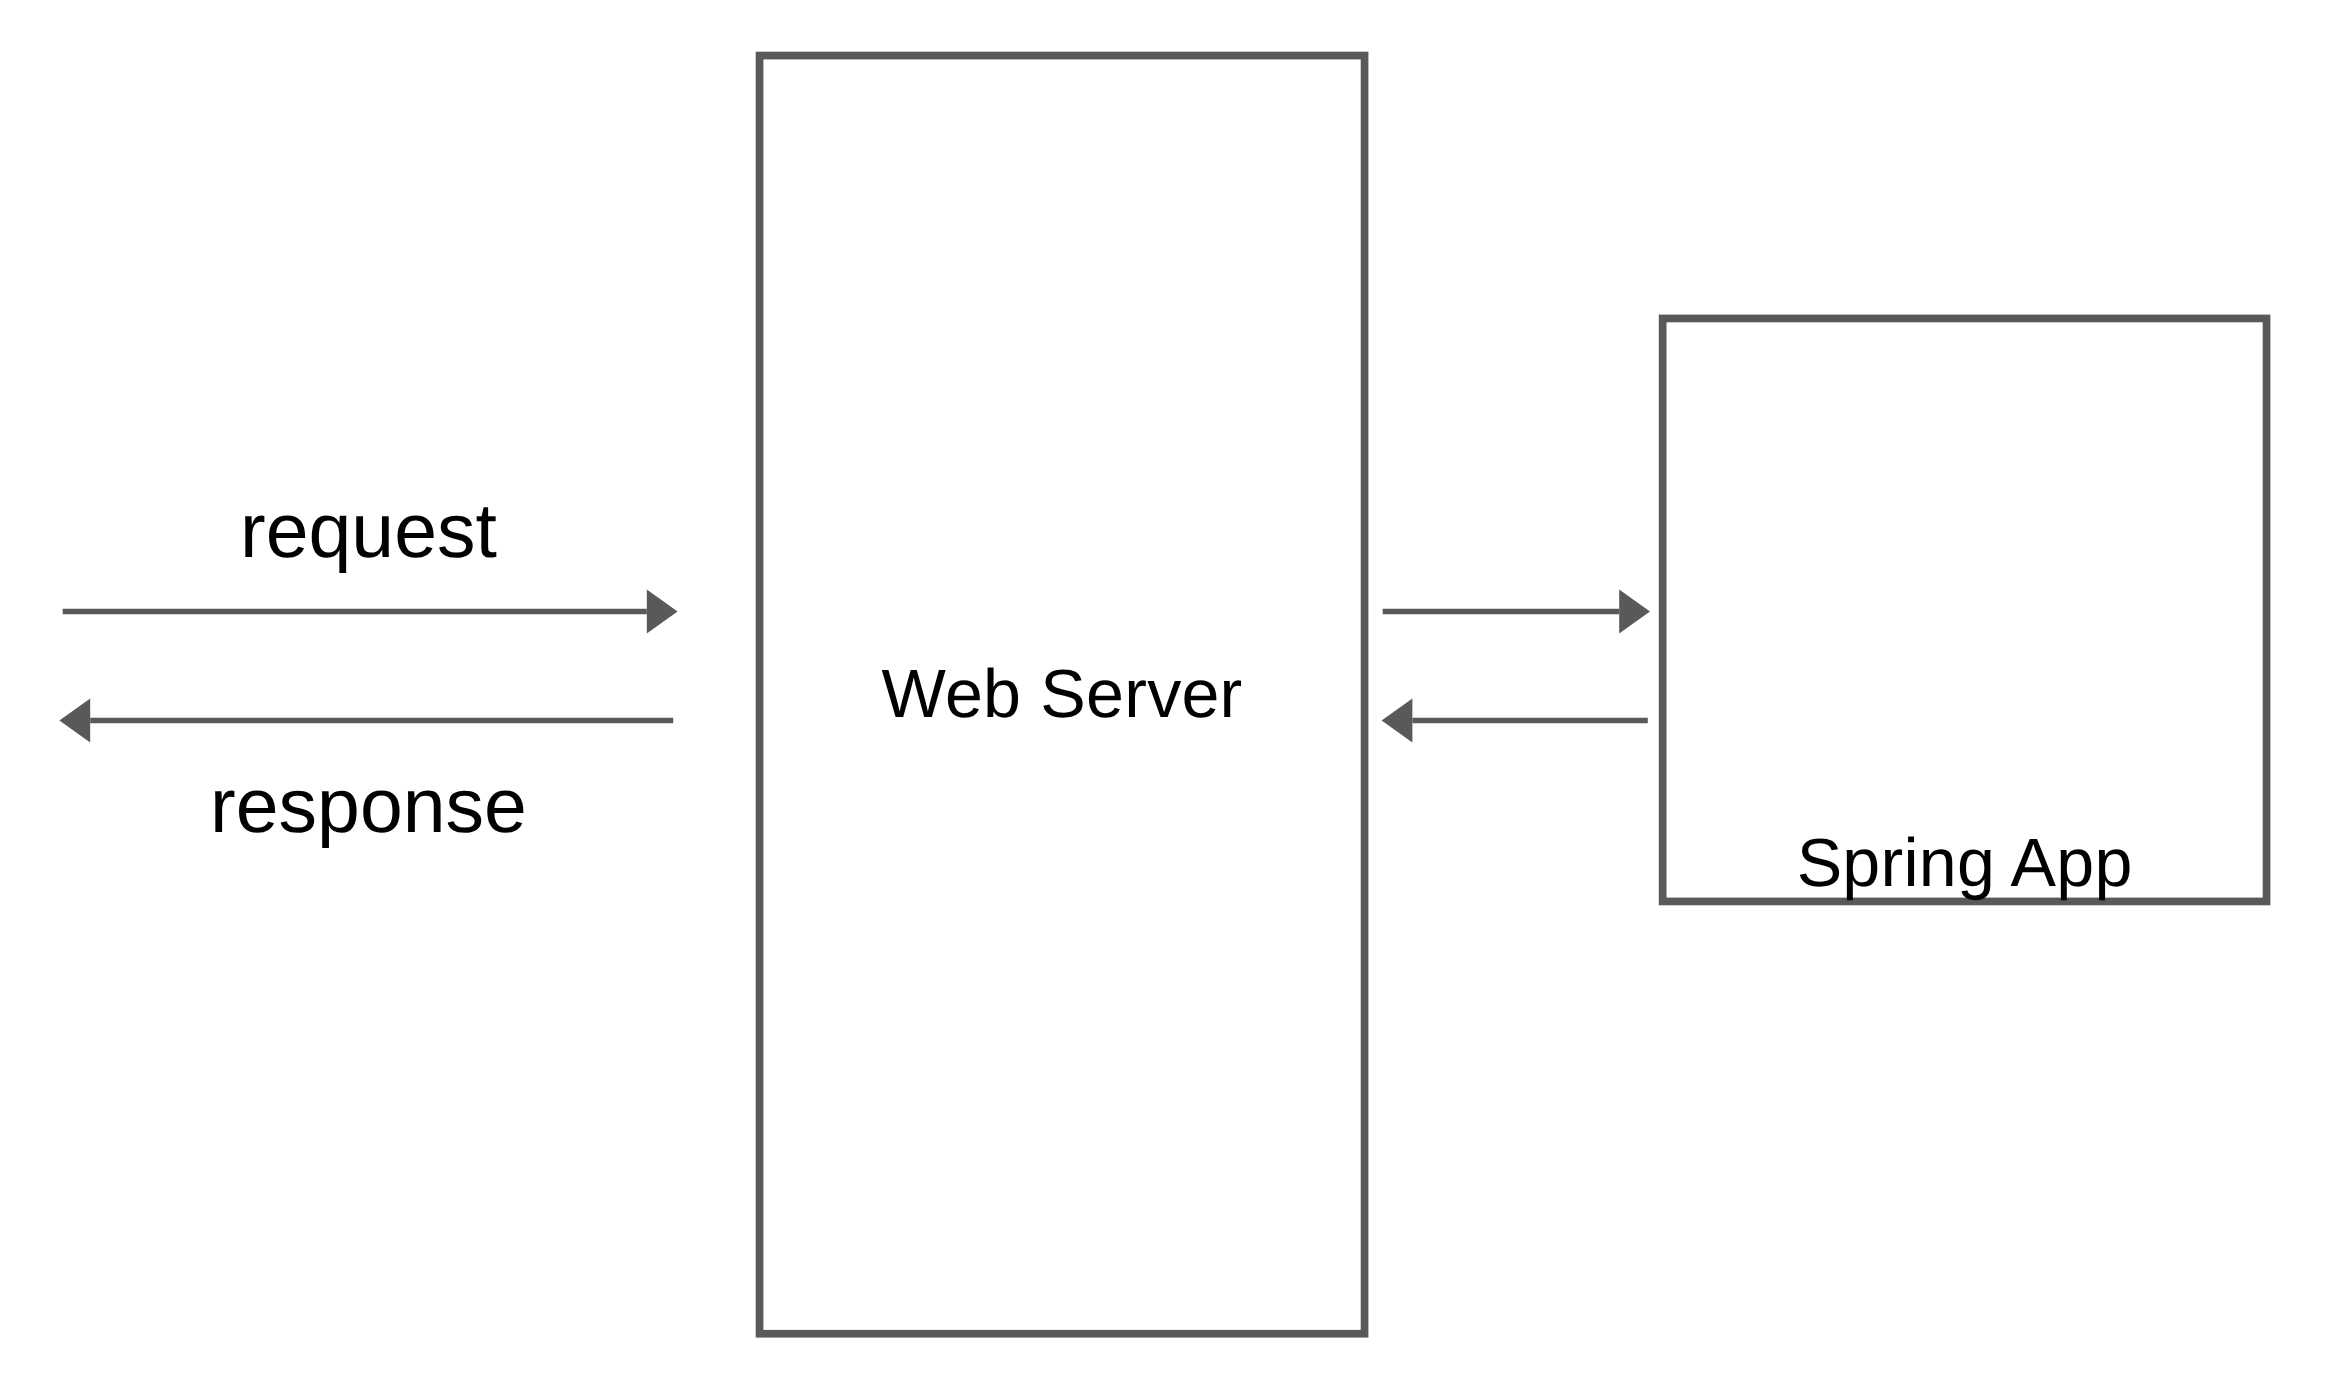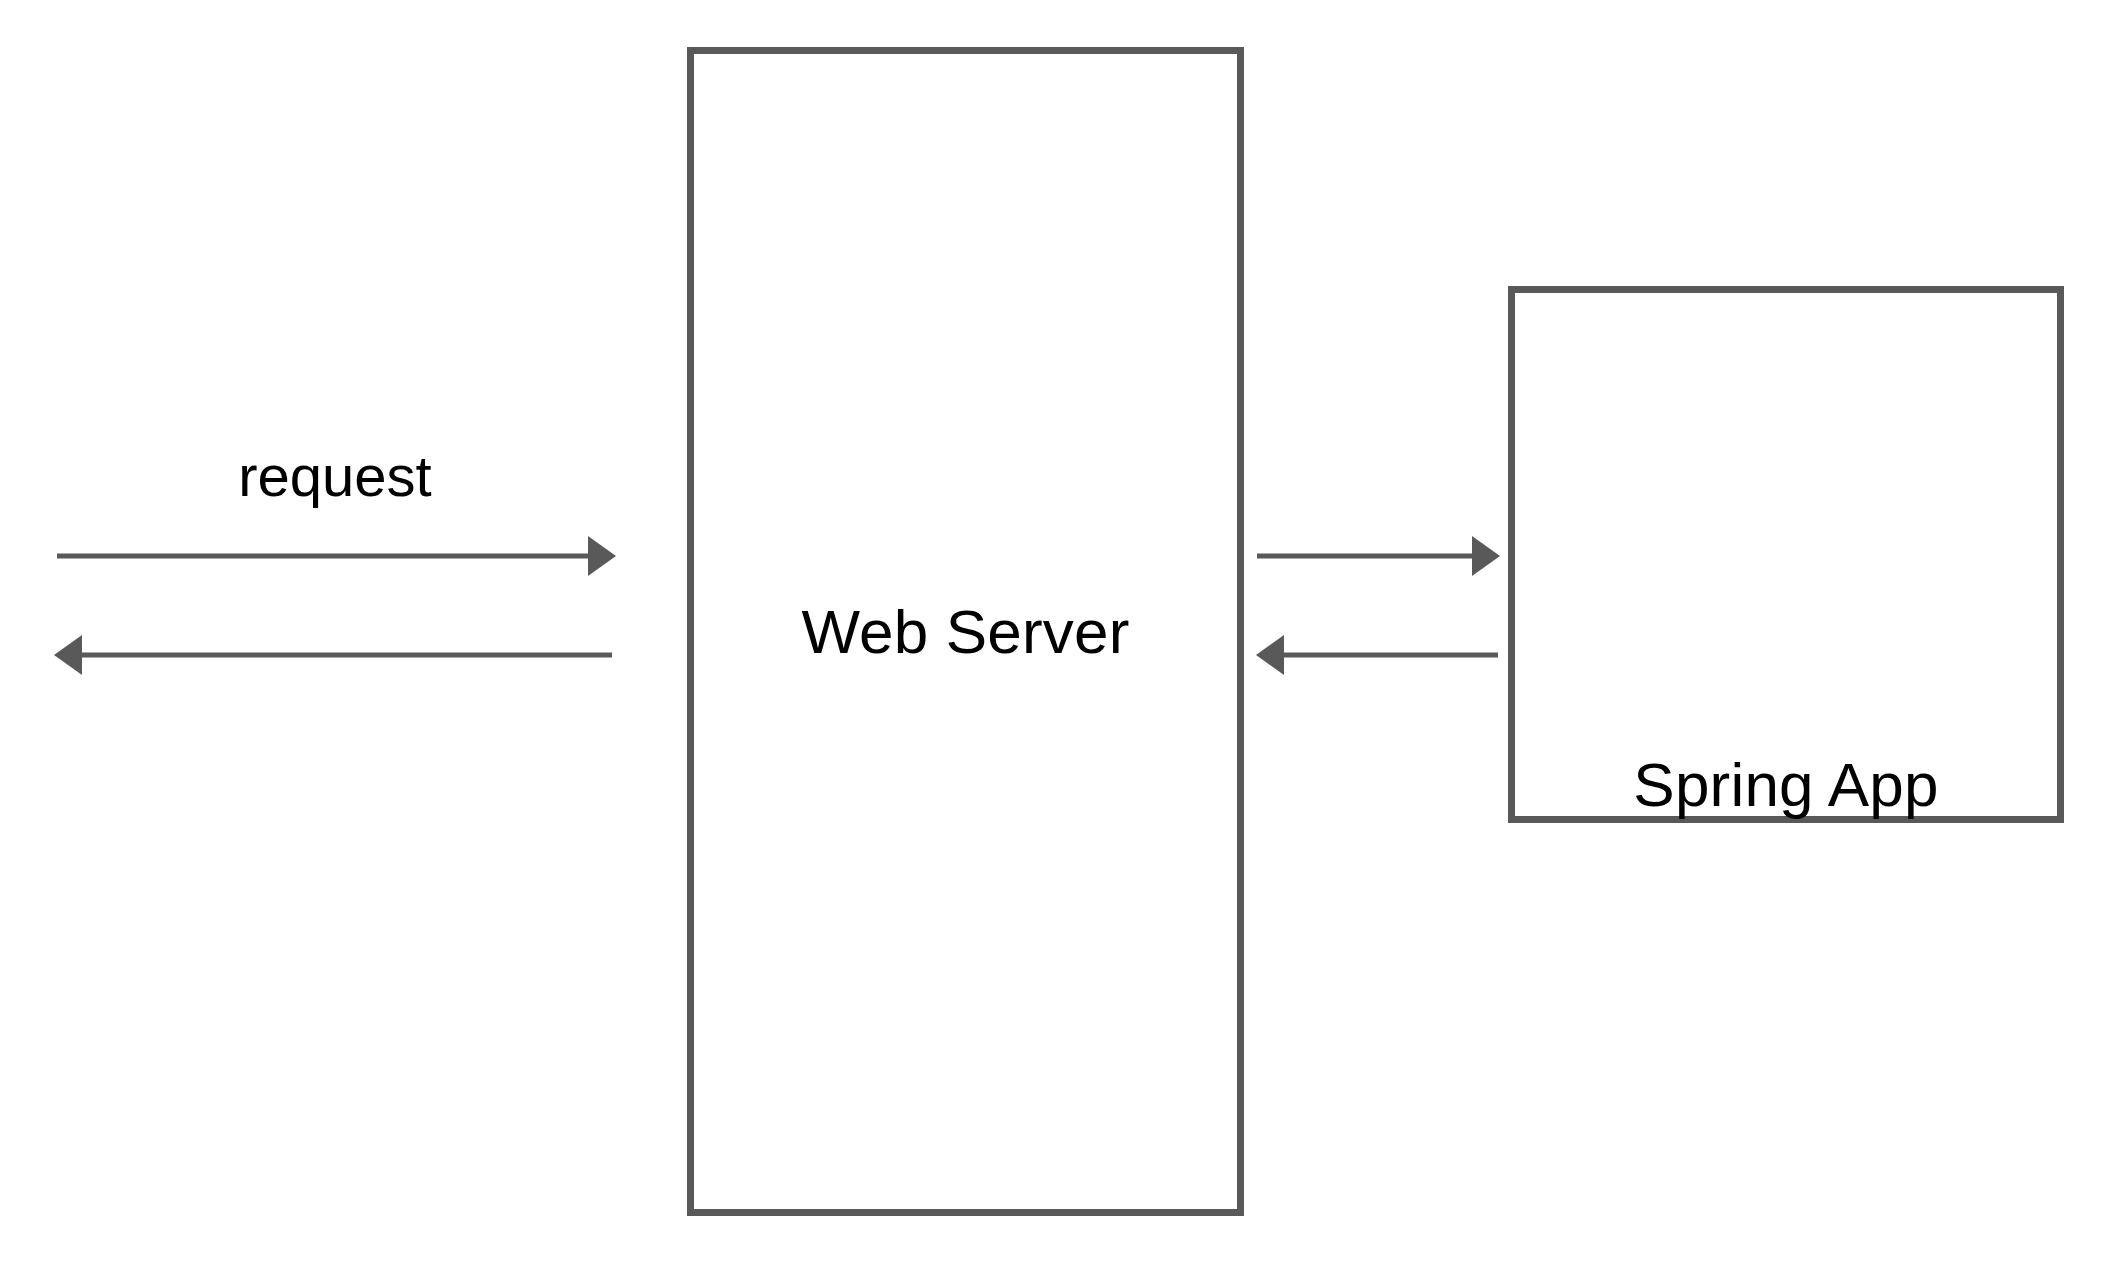--- a/index.html
+++ b/index.html
@@ -42,21 +42,21 @@
   }
   .node-label {
     font-size: 62px;
     line-height: 1;
     color: #000000;
     white-space: nowrap;
     letter-spacing: 0.2px;
   }
   .edge-label {
     position: absolute;
-    font-size: 58px;
+    font-size: 70px;
     line-height: 1;
     color: #000000;
     white-space: nowrap;
     text-align: center;
   }
   #request-label {
     left: 57px;
     top: 447px;
     width: 556px;
   }
@@ -84,20 +84,21 @@
     <polygon points="538,6 566,26 538,46" fill="#595959"></polygon>
   </svg>
 
   <svg id="arrow-response" class="arrow-svg" viewBox="0 0 570 52">
     <line x1="32" y1="26" x2="562" y2="26" stroke="#595959" stroke-width="5"></line>
     <polygon points="32,6 4,26 32,46" fill="#595959"></polygon>
   </svg>
 
   <div id="request-label" class="edge-label">request</div>
 
+  <div id="response-label" class="edge-label">response</div>
 
   <div id="web-server-box" class="node-box">
     <span class="node-label">Web Server</span>
   </div>
 
   <svg id="arrow-forward" class="arrow-svg" viewBox="0 0 256 52">
     <line x1="7" y1="26" x2="222" y2="26" stroke="#595959" stroke-width="5"></line>
     <polygon points="222,6 250,26 222,46" fill="#595959"></polygon>
   </svg>
 

